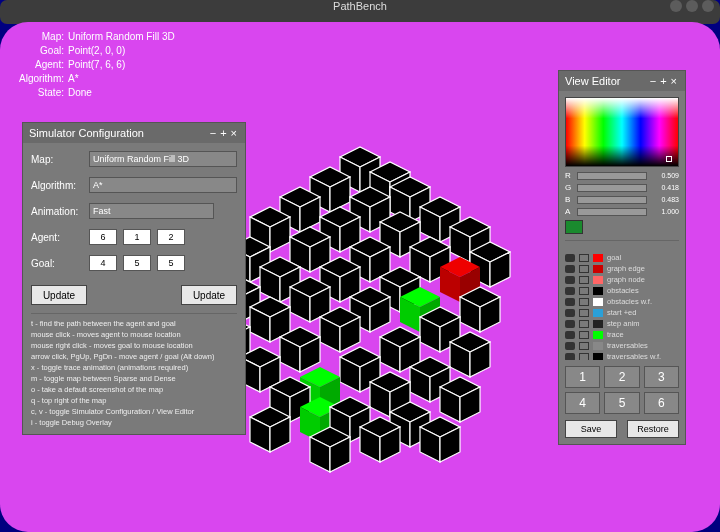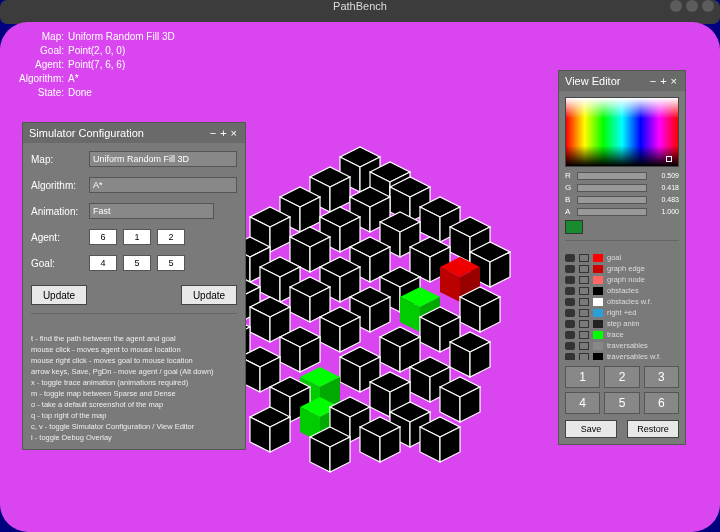--- a/index.html
+++ b/index.html
@@ -17,21 +17,21 @@
 .panel .header .ctrl { font-size: 11px; padding: 0 2px; cursor: pointer; }
 .sim { left: 22px; top: 100px; width: 224px; }
 .sim .body { padding: 8px 8px 6px; font-size: 10px; }
 .sim .field { display: flex; align-items: center; margin-bottom: 10px; }
 .sim .field .flbl { width: 58px; }
 .sim .field input[type=text] { flex: 1; height: 16px; font-size: 9px; background: #888; border: 1px solid #555; color: #fff; padding: 0 3px; }
 .sim .triple { display: flex; gap: 6px; flex: 1; }
 .sim .triple input { width: 28px; height: 16px; font-size: 9px; text-align: center; background: #fff; color: #000; border: 1px solid #555; }
 .sim .btnrow { display: flex; justify-content: space-between; padding: 4px 0 8px; }
 .sim .btnrow button { width: 56px; height: 20px; font-size: 10px; background: #e8e8e8; color: #000; border: 1px solid #444; cursor: pointer; }
-.sim .help { font-size: 7.5px; line-height: 11px; color: #eee; border-top: 1px solid #666; padding-top: 19px; }
+.sim .help { font-size: 7.5px; line-height: 11px; color: #eee; border-top: 1px solid #666; padding-top: 4px; }
 .view { right: 34px; top: 48px; width: 128px; }
 .view .body { padding: 6px; font-size: 9px; }
 .picker { width: 100%; height: 70px; position: relative; background: linear-gradient(to bottom, rgba(255,255,255,1) 0%, rgba(255,255,255,0) 30%, rgba(0,0,0,0) 70%, rgba(0,0,0,1) 100%), linear-gradient(to right, red, yellow, lime, cyan, blue, magenta, red); border: 1px solid #444; margin-bottom: 4px; }
 .picker .cursor { position: absolute; right: 6px; bottom: 4px; width: 6px; height: 6px; border: 1px solid #fff; }
 .rgb { display: flex; align-items: center; gap: 4px; margin-bottom: 3px; }
 .rgb .ch { width: 8px; font-size: 8px; }
 .rgb .slider { flex: 1; height: 8px; background: #999; position: relative; border: 1px solid #555; }
 .rgb .val { width: 28px; font-size: 7px; text-align: right; }
 .swatch-row { display: flex; align-items: center; gap: 6px; margin: 4px 0 6px; }
 .swatch { width: 18px; height: 14px; border: 1px solid #333; }
@@ -175,21 +175,21 @@
         </div>
       </div>
       <div class="btnrow">
         <button>Update</button>
         <button>Update</button>
       </div>
       <div class="help" id="help-lines">
           <div>t - find the path between the agent and goal</div>
           <div>mouse click - moves agent to mouse location</div>
           <div>mouse right click - moves goal to mouse location</div>
-          <div>arrow keys, Save, PgDn - move agent / goal (Alt down)</div>
+          <div>arrow click, PgUp, PgDn - move agent / goal (Alt down)</div>
           <div>x - toggle trace animation (animations required)</div>
           <div>m - toggle map between Sparse and Dense</div>
           <div>o - take a default screenshot of the map</div>
           <div>q - top right of the map</div>
           <div>c, v - toggle Simulator Configuration / View Editor</div>
           <div>i - toggle Debug Overlay</div>
         </div>
     </div>
   </div>
 
@@ -257,21 +257,21 @@
           <div class="layer">
             <span class="eye"></span>
             <span class="box"></span>
             <span class="color" style="background:#ffffff"></span>
             <span class="name">obstacles w.f.</span>
           </div>
           <div class="layer">
             <span class="eye"></span>
             <span class="box"></span>
             <span class="color" style="background:#2aa0d8"></span>
-            <span class="name">right +ed</span>
+            <span class="name">start +ed</span>
           </div>
           <div class="layer">
             <span class="eye"></span>
             <span class="box"></span>
             <span class="color" style="background:#222222"></span>
             <span class="name">step anim</span>
           </div>
           <div class="layer">
             <span class="eye"></span>
             <span class="box"></span>

